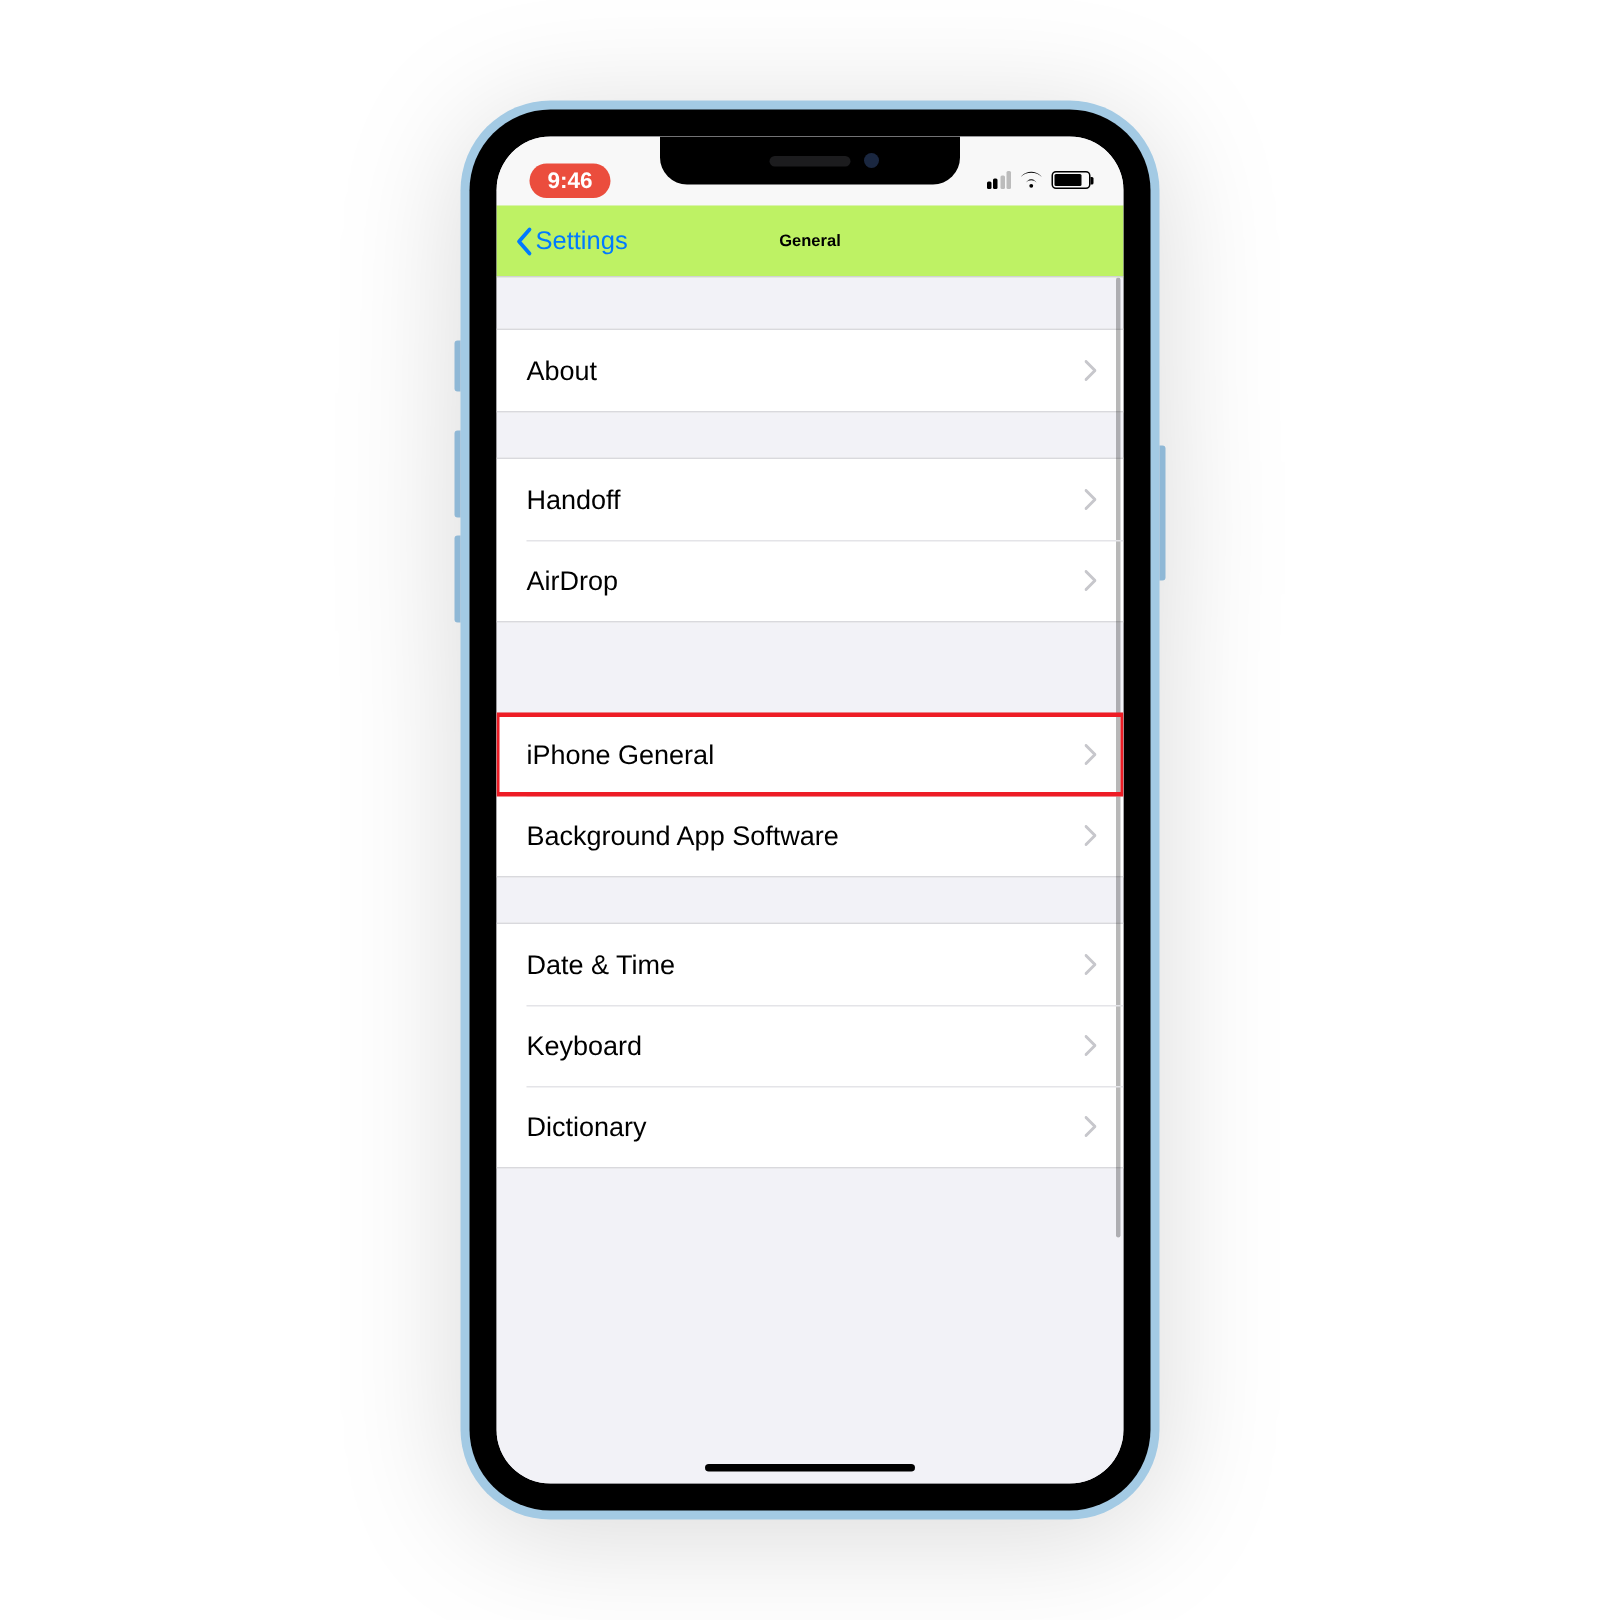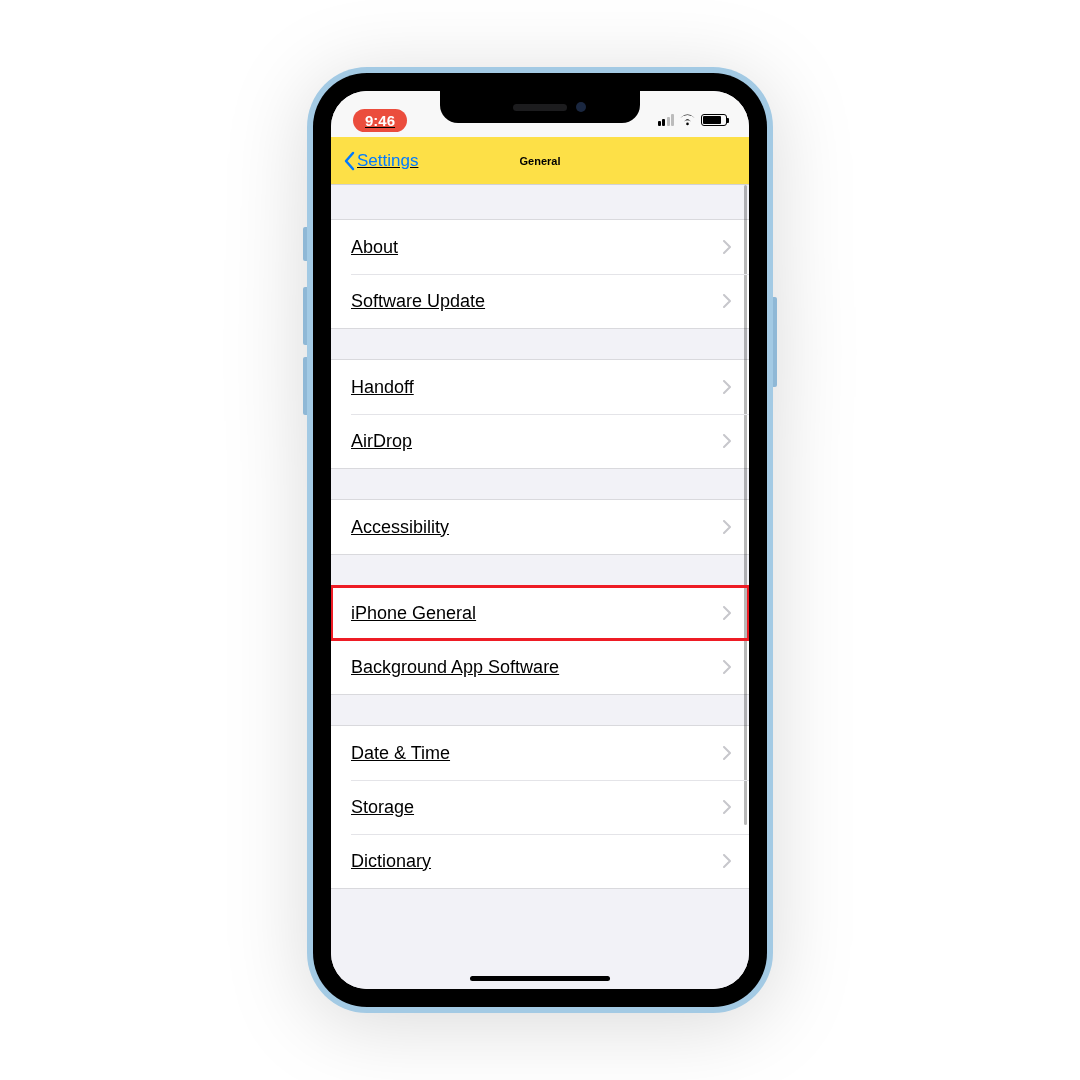--- a/index.html
+++ b/index.html
@@ -11,21 +11,20 @@
       width: 1080px;
       height: 1080px;
       background: #ffffff;
       display: flex;
       align-items: center;
       justify-content: center;
       font-family: -apple-system, BlinkMacSystemFont, "Helvetica Neue", Arial, sans-serif;
     }
     .phone-shadow {
       filter: drop-shadow(0 10px 40px rgba(0,0,0,0.15));
-      text-decoration: underline;
     }
     .phone-outer {
       width: 466px;
       height: 946px;
       background: #a3cae4;
       border-radius: 60px;
       padding: 6px;
       position: relative;
     }
     .phone-bezel {
@@ -150,21 +149,21 @@
       border-radius: 0 1px 1px 0;
     }
     .battery-fill {
       width: 80%;
       height: 100%;
       background: #000;
       border-radius: 1px;
     }
     .nav-bar {
       height: 48px;
-      background: #fde047;
+      background: #bef264;
       border-bottom: 1px solid #d1d1d5;
       display: flex;
       align-items: center;
       position: relative;
       padding: 0 12px;
     }
     .back-button {
       display: flex;
       align-items: center;
       color: #007aff;
@@ -299,28 +298,20 @@
           <div class="group-spacer"></div>
           <div class="list-group">
               <div class="list-row">
                 <span class="row-label">About</span>
                 <span class="row-chevron">
                   <svg width="8" height="14" viewBox="0 0 8 14">
                     <path d="M1 1l6 6-6 6" stroke="#c7c7cc" stroke-width="2" fill="none" stroke-linecap="round" stroke-linejoin="round"></path>
                   </svg>
                 </span>
               </div>
-              <div class="list-row">
-                <span class="row-label">Software Update</span>
-                <span class="row-chevron">
-                  <svg width="8" height="14" viewBox="0 0 8 14">
-                    <path d="M1 1l6 6-6 6" stroke="#c7c7cc" stroke-width="2" fill="none" stroke-linecap="round" stroke-linejoin="round"></path>
-                  </svg>
-                </span>
-              </div>
             </div>
 
           <div class="group-spacer small"></div>
           <div class="list-group">
               <div class="list-row">
                 <span class="row-label">Handoff</span>
                 <span class="row-chevron">
                   <svg width="8" height="14" viewBox="0 0 8 14">
                     <path d="M1 1l6 6-6 6" stroke="#c7c7cc" stroke-width="2" fill="none" stroke-linecap="round" stroke-linejoin="round"></path>
                   </svg>
@@ -330,30 +321,20 @@
                 <span class="row-label">AirDrop</span>
                 <span class="row-chevron">
                   <svg width="8" height="14" viewBox="0 0 8 14">
                     <path d="M1 1l6 6-6 6" stroke="#c7c7cc" stroke-width="2" fill="none" stroke-linecap="round" stroke-linejoin="round"></path>
                   </svg>
                 </span>
               </div>
             </div>
 
           <div class="group-spacer small"></div>
-          <div class="list-group">
-              <div class="list-row">
-                <span class="row-label">Accessibility</span>
-                <span class="row-chevron">
-                  <svg width="8" height="14" viewBox="0 0 8 14">
-                    <path d="M1 1l6 6-6 6" stroke="#c7c7cc" stroke-width="2" fill="none" stroke-linecap="round" stroke-linejoin="round"></path>
-                  </svg>
-                </span>
-              </div>
-            </div>
 
           <div class="group-spacer small"></div>
           <div class="list-group">
               <div class="list-row highlighted">
                 <span class="row-label">iPhone General</span>
                 <span class="row-chevron">
                   <svg width="8" height="14" viewBox="0 0 8 14">
                     <path d="M1 1l6 6-6 6" stroke="#c7c7cc" stroke-width="2" fill="none" stroke-linecap="round" stroke-linejoin="round"></path>
                   </svg>
                 </span>
@@ -372,21 +353,21 @@
           <div class="list-group">
               <div class="list-row">
                 <span class="row-label">Date &amp; Time</span>
                 <span class="row-chevron">
                   <svg width="8" height="14" viewBox="0 0 8 14">
                     <path d="M1 1l6 6-6 6" stroke="#c7c7cc" stroke-width="2" fill="none" stroke-linecap="round" stroke-linejoin="round"></path>
                   </svg>
                 </span>
               </div>
               <div class="list-row">
-                <span class="row-label">Storage</span>
+                <span class="row-label">Keyboard</span>
                 <span class="row-chevron">
                   <svg width="8" height="14" viewBox="0 0 8 14">
                     <path d="M1 1l6 6-6 6" stroke="#c7c7cc" stroke-width="2" fill="none" stroke-linecap="round" stroke-linejoin="round"></path>
                   </svg>
                 </span>
               </div>
               <div class="list-row">
                 <span class="row-label">Dictionary</span>
                 <span class="row-chevron">
                   <svg width="8" height="14" viewBox="0 0 8 14">

